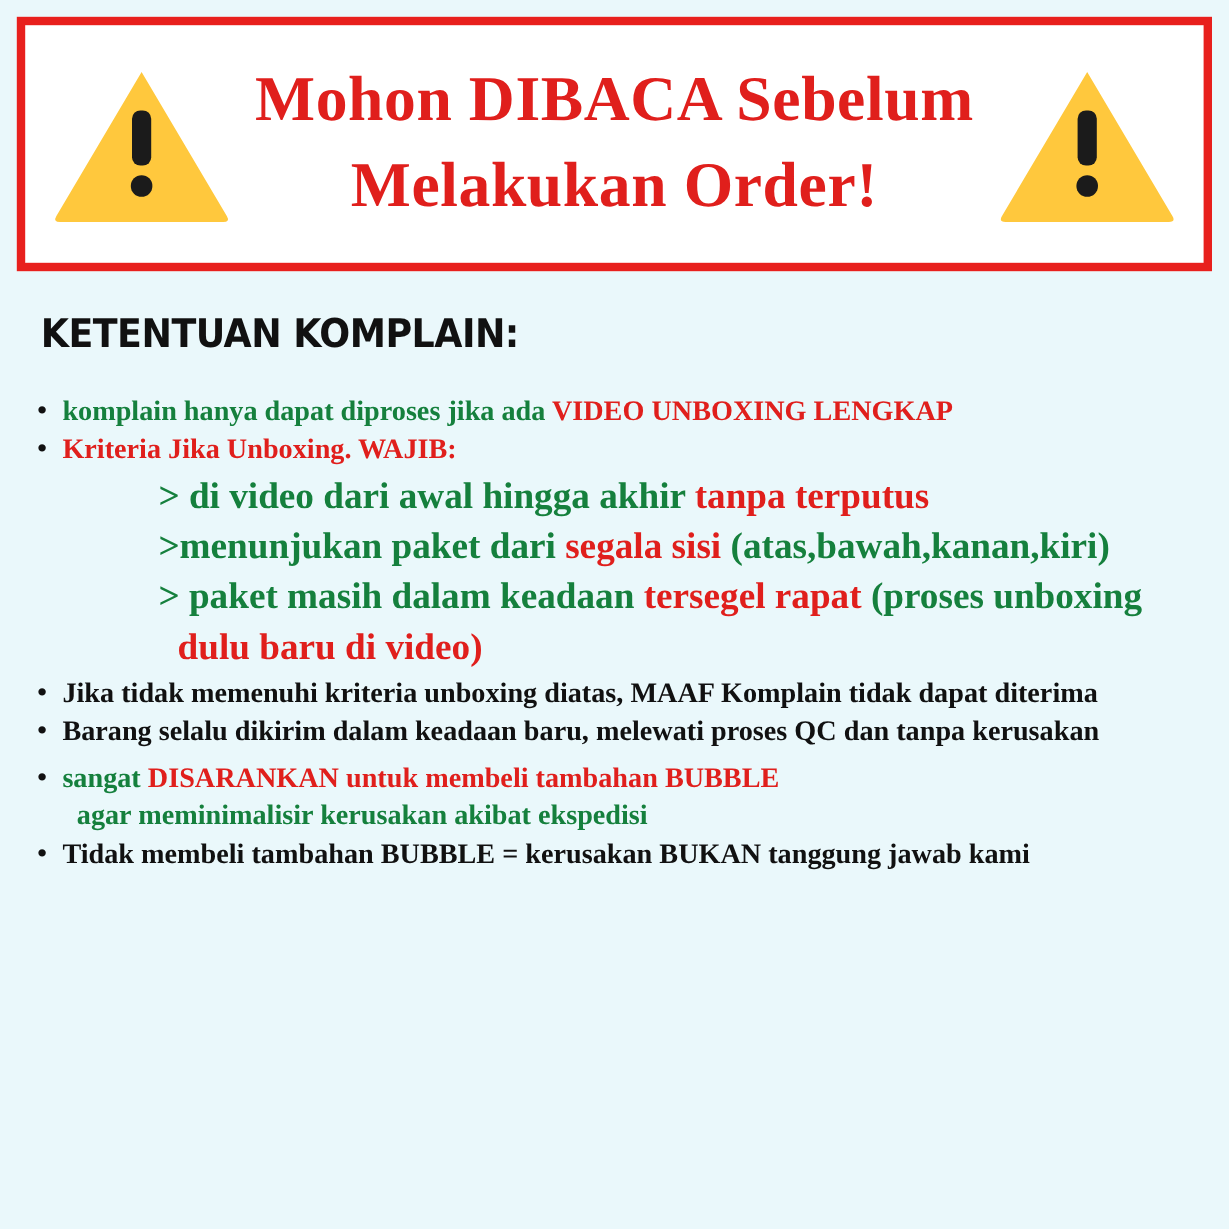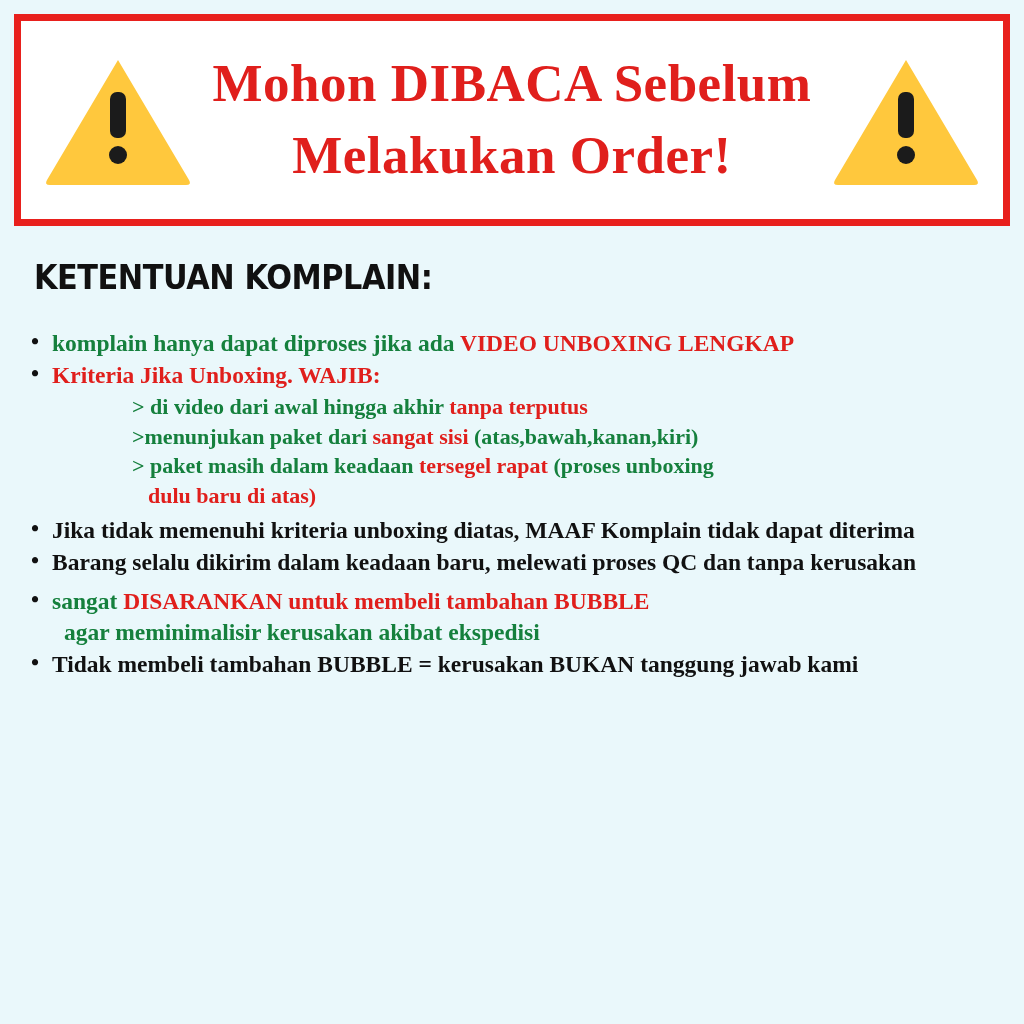--- a/index.html
+++ b/index.html
@@ -107,21 +107,21 @@
 
   .red { color: #e01f1c; font-family: Liberation Serif, serif; }
   .blk { color: #15803d; }
 
   .sub {
     margin: 1px 0 0 0;
     padding: 0;
     list-style: none;
   }
   .sub li {
-    font-size: 22px;
+    font-size: 31px;
     line-height: 1.35;
     font-weight: bold;
     padding-left: 82px;
     text-indent: -2px;
   }
   .sub li.cont {
     padding-left: 98px;
   }
 
   li.big {
@@ -187,26 +187,26 @@
         <span class="blk">komplain hanya dapat diproses jika ada </span><span class="red">VIDEO UNBOXING LENGKAP</span>
       </li>
 
       <li class="red-bullet tight">
         <span>Kriteria Jika Unboxing. WAJIB:</span>
         <ul class="sub">
           <li>
             <span class="blk">&gt; di video dari awal hingga akhir </span><span class="red">tanpa terputus</span>
           </li>
           <li>
-            <span class="blk">&gt;menunjukan paket dari </span><span class="red">sangat sisi</span><span class="blk"> (atas,bawah,kanan,kiri)</span>
+            <span class="blk">&gt;menunjukan paket dari </span><span class="red">segala sisi</span><span class="blk"> (atas,bawah,kanan,kiri)</span>
           </li>
           <li>
             <span class="blk">&gt; paket masih dalam keadaan </span><span class="red">tersegel rapat</span><span class="blk"> (proses unboxing</span>
           </li>
-          <li class="cont">dulu baru di atas)</li>
+          <li class="cont">dulu baru di video)</li>
         </ul>
       </li>
 
       <li class="spaced">Jika tidak memenuhi kriteria unboxing diatas, MAAF Komplain tidak dapat diterima</li>
 
       <li> Barang selalu dikirim dalam keadaan baru, melewati proses QC dan tanpa kerusakan</li>
 
       <li class="big">
         <span class="blk">sangat </span><span class="red">DISARANKAN untuk membeli tambahan BUBBLE</span>
         <span class="second blk">agar  meminimalisir kerusakan akibat ekspedisi</span>

